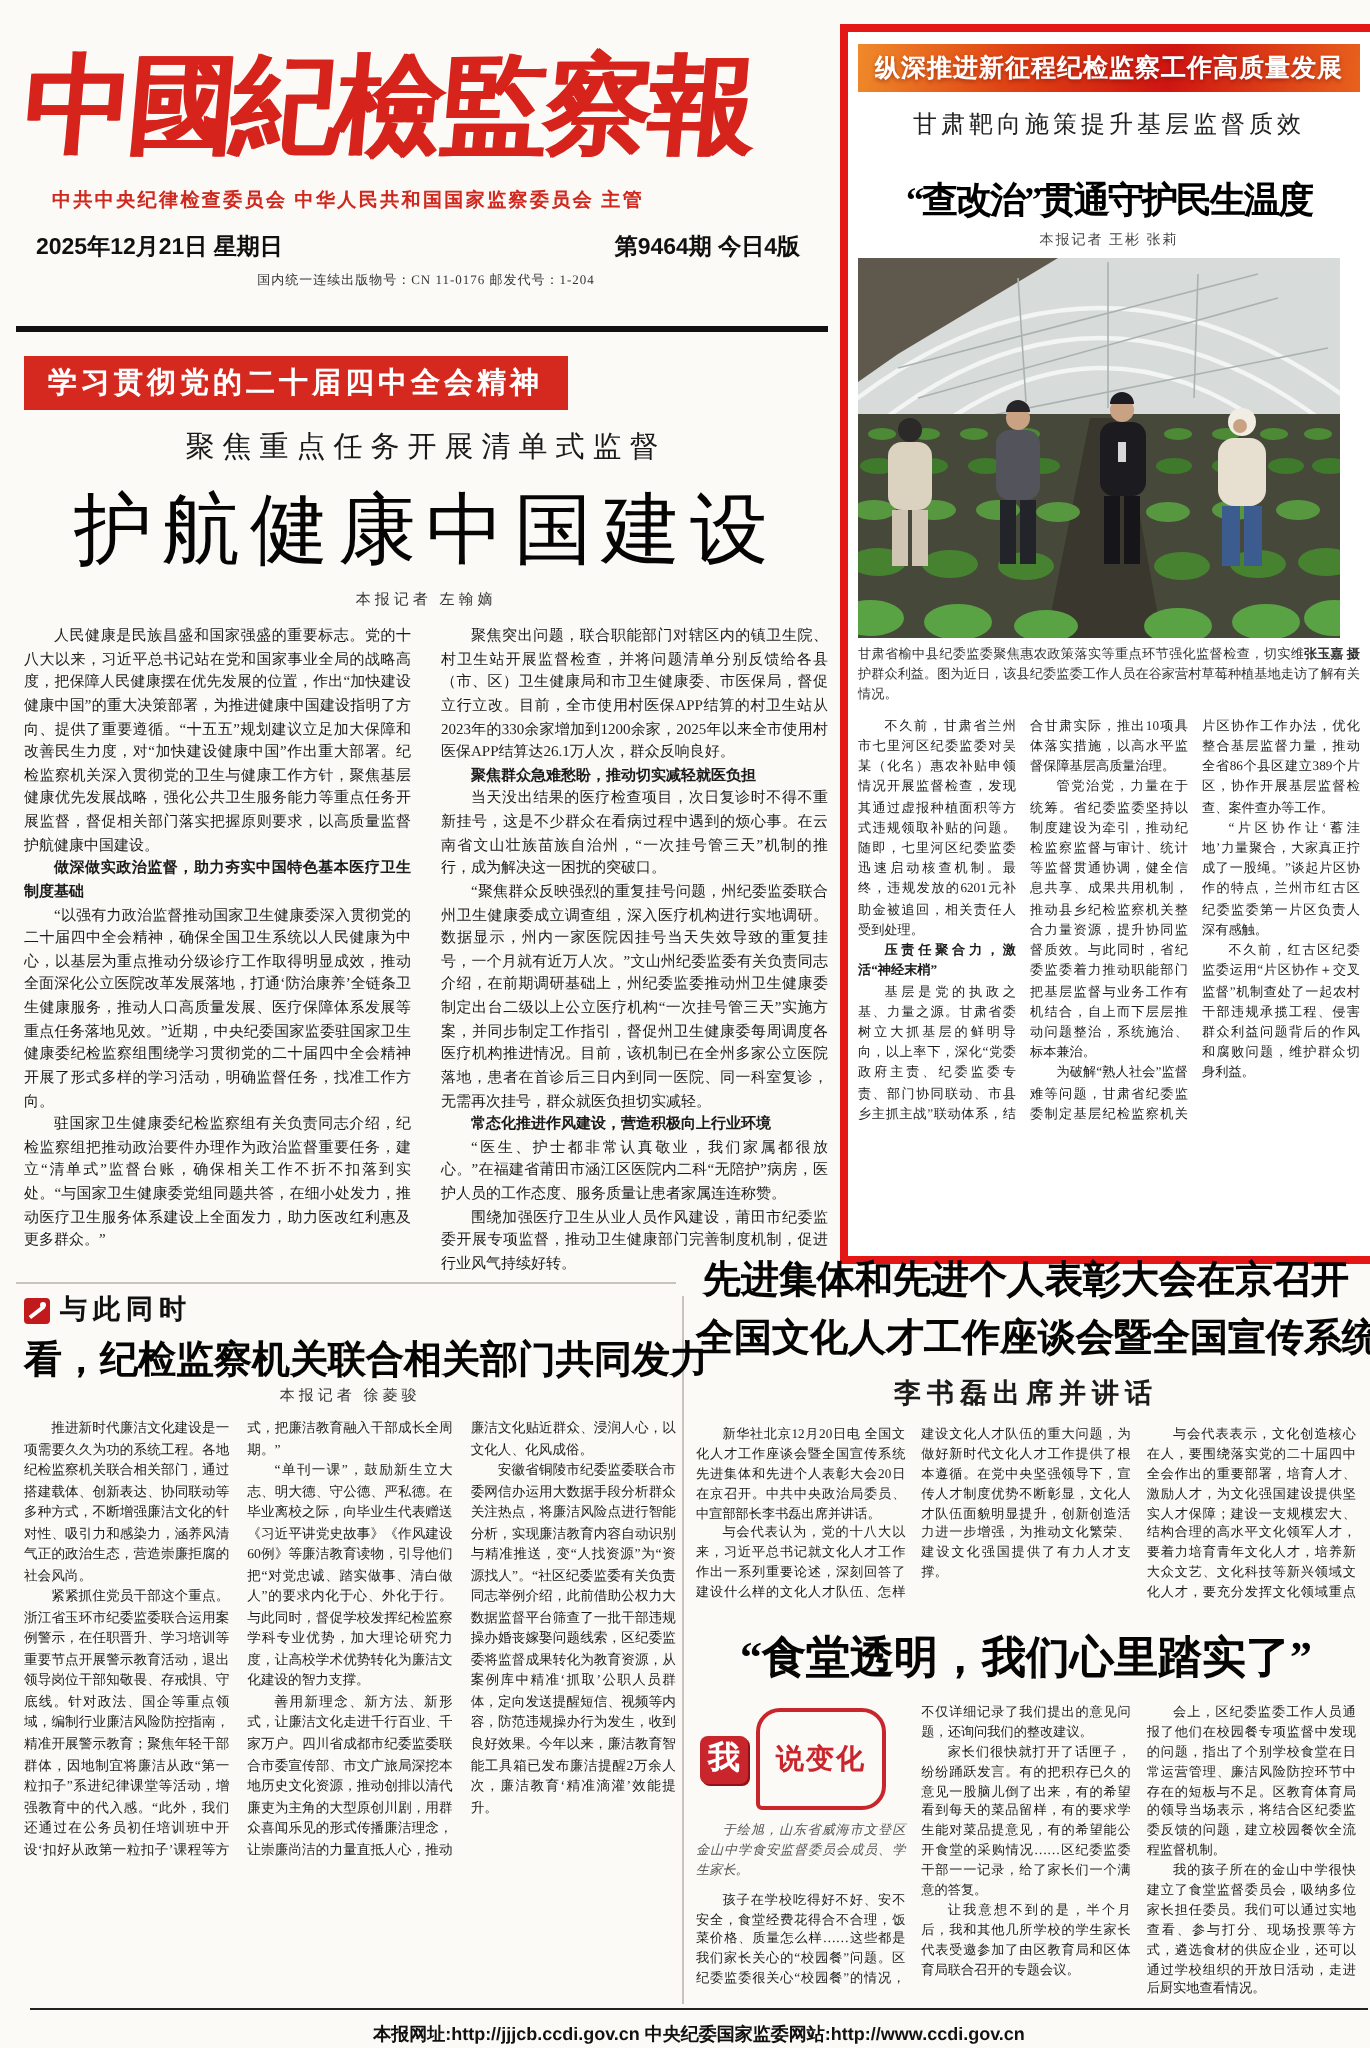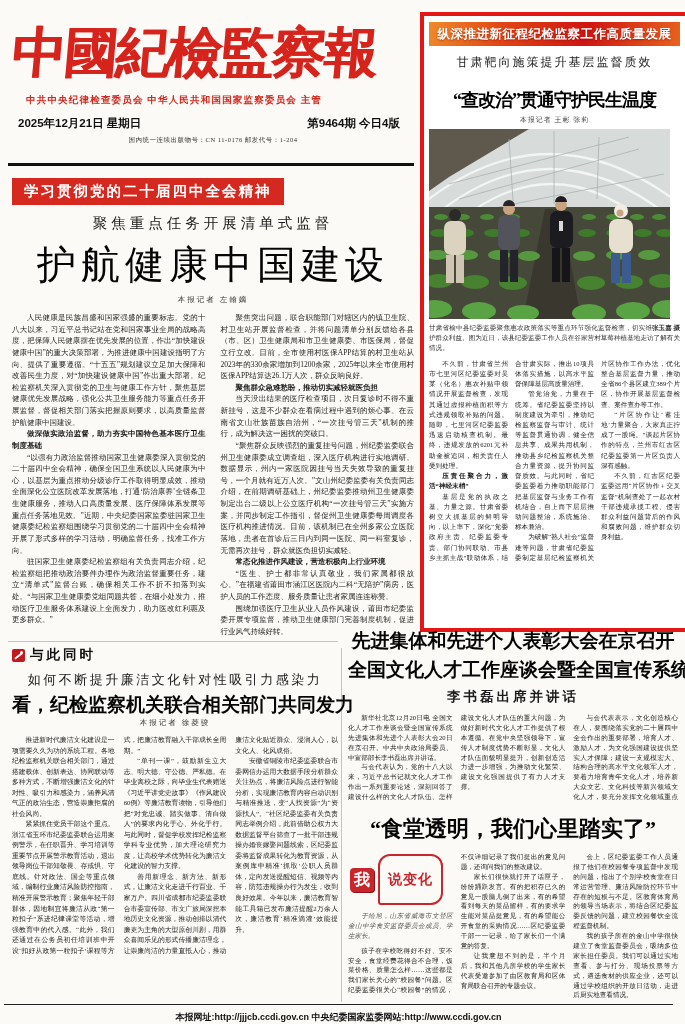--- a/index.html
+++ b/index.html
@@ -69,21 +69,21 @@
   .wologo{display:flex;align-items:center;gap:4px;margin:2px 0 6px 2px;break-inside:avoid;}
   .wologo-box{width:24px;height:24px;background:#c9252c;border-radius:4px;color:#fff;font-weight:900;
               font-size:16px;display:flex;align-items:center;justify-content:center;box-shadow:1px 1px 0 #8e1216;}
   .wologo-bubble{border:2px solid #c9252c;border-radius:12px 12px 12px 3px;padding:13px 8px;color:#c9252c;
                  font-weight:900;font-size:14px;letter-spacing:1px;font-family:"Liberation Sans",sans-serif;}
   .cant-intro{font-size:6.6px;font-style:italic;color:#555;line-height:1.5;margin-bottom:5px;text-indent:2em;break-inside:avoid;}
   
   .col-body p{margin:0;text-indent:2em;}
   .col-body p.sub{font-weight:700;}
   
-  .footer{position:absolute;left:4px;top:1004px;width:669px;border-top:1.5px solid #222;padding-top:6px;
+  .footer{position:absolute;left:15px;top:1004px;width:669px;border-top:1.5px solid #222;padding-top:6px;
           text-align:center;font-size:9px;font-weight:700;color:#111;font-family:"Liberation Sans",sans-serif;}
 </style>
 </head>
 <body>
 
 <div class="page">
 
   <div class="masthead">
     <div class="mast-title">中國紀檢監察報</div>
     <div class="mast-super">中共中央纪律检查委员会  中华人民共和国国家监察委员会  主管</div>
@@ -235,21 +235,20 @@
   </div>
 
   <div class="hrule-obs"></div>
   <div class="vrule"></div>
 
   <div class="obs">
     <div class="obs-head">
       <span class="obs-icon"></span>
       <span class="obs-title">与此同时</span>
     </div>
-    <div class="obs-kicker">如何不断提升廉洁文化针对性吸引力感染力</div>
     <div class="obs-headline">看，纪检监察机关联合相关部门共同发力</div>
     <div class="obs-byline">本报记者 徐菱骏</div>
     <div class="obs-body col-body">
         <p>推进新时代廉洁文化建设是一项需要久久为功的系统工程。各地纪检监察机关联合相关部门，通过搭建载体、创新表达、协同联动等多种方式，不断增强廉洁文化的针对性、吸引力和感染力，涵养风清气正的政治生态，营造崇廉拒腐的社会风尚。</p>
         <p>紧紧抓住党员干部这个重点。浙江省玉环市纪委监委联合运用案例警示，在任职晋升、学习培训等重要节点开展警示教育活动，退出领导岗位干部知敬畏、存戒惧、守底线。针对政法、国企等重点领域，编制行业廉洁风险防控指南，精准开展警示教育；聚焦年轻干部群体，因地制宜将廉洁从政“第一粒扣子”系进纪律课堂等活动，增强教育中的代入感。“此外，我们还通过在公务员初任培训班中开设‘扣好从政第一粒扣子’课程等方式，把廉洁教育融入干部成长全周期。”</p>
         <p>“单刊一课”，鼓励新生立大志、明大德、守公德、严私德。在毕业离校之际，向毕业生代表赠送《习近平讲党史故事》《作风建设60例》等廉洁教育读物，引导他们把“对党忠诚、踏实做事、清白做人”的要求内化于心、外化于行。与此同时，督促学校发挥纪检监察学科专业优势，加大理论研究力度，让高校学术优势转化为廉洁文化建设的智力支撑。</p>
         <p>善用新理念、新方法、新形式，让廉洁文化走进千行百业、千家万户。四川省成都市纪委监委联合市委宣传部、市文广旅局深挖本地历史文化资源，推动创排以清代廉吏为主角的大型原创川剧，用群众喜闻乐见的形式传播廉洁理念，让崇廉尚洁的力量直抵人心，推动廉洁文化贴近群众、浸润人心，以文化人、化风成俗。</p>
         <p>安徽省铜陵市纪委监委联合市委网信办运用大数据手段分析群众关注热点，将廉洁风险点进行智能分析，实现廉洁教育内容自动识别与精准推送，变“人找资源”为“资源找人”。“社区纪委监委有关负责同志举例介绍，此前借助公权力大数据监督平台筛查了一批干部违规操办婚丧嫁娶问题线索，区纪委监委将监督成果转化为教育资源，从案例库中精准‘抓取’公职人员群体，定向发送提醒短信、视频等内容，防范违规操办行为发生，收到良好效果。今年以来，廉洁教育智能工具箱已发布廉洁提醒2万余人次，廉洁教育‘精准滴灌’效能提升。</p>
       </div>
   </div>

